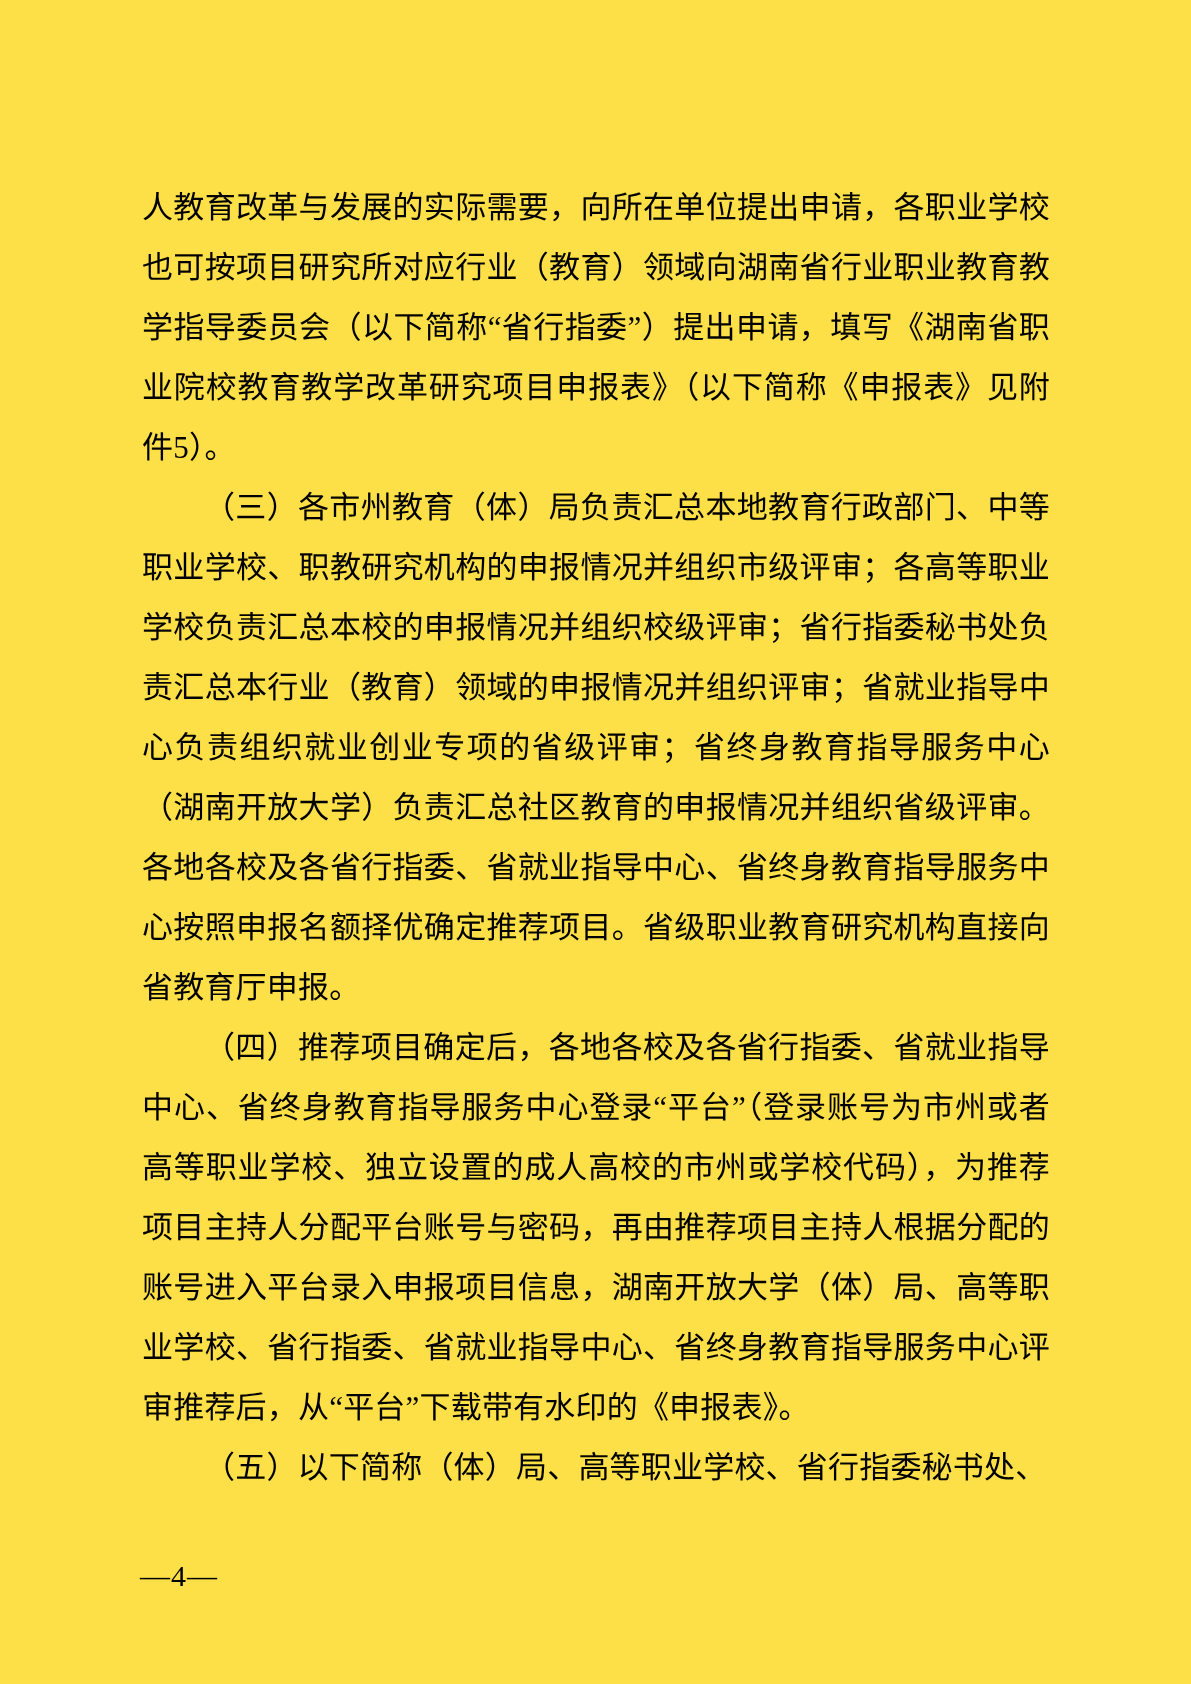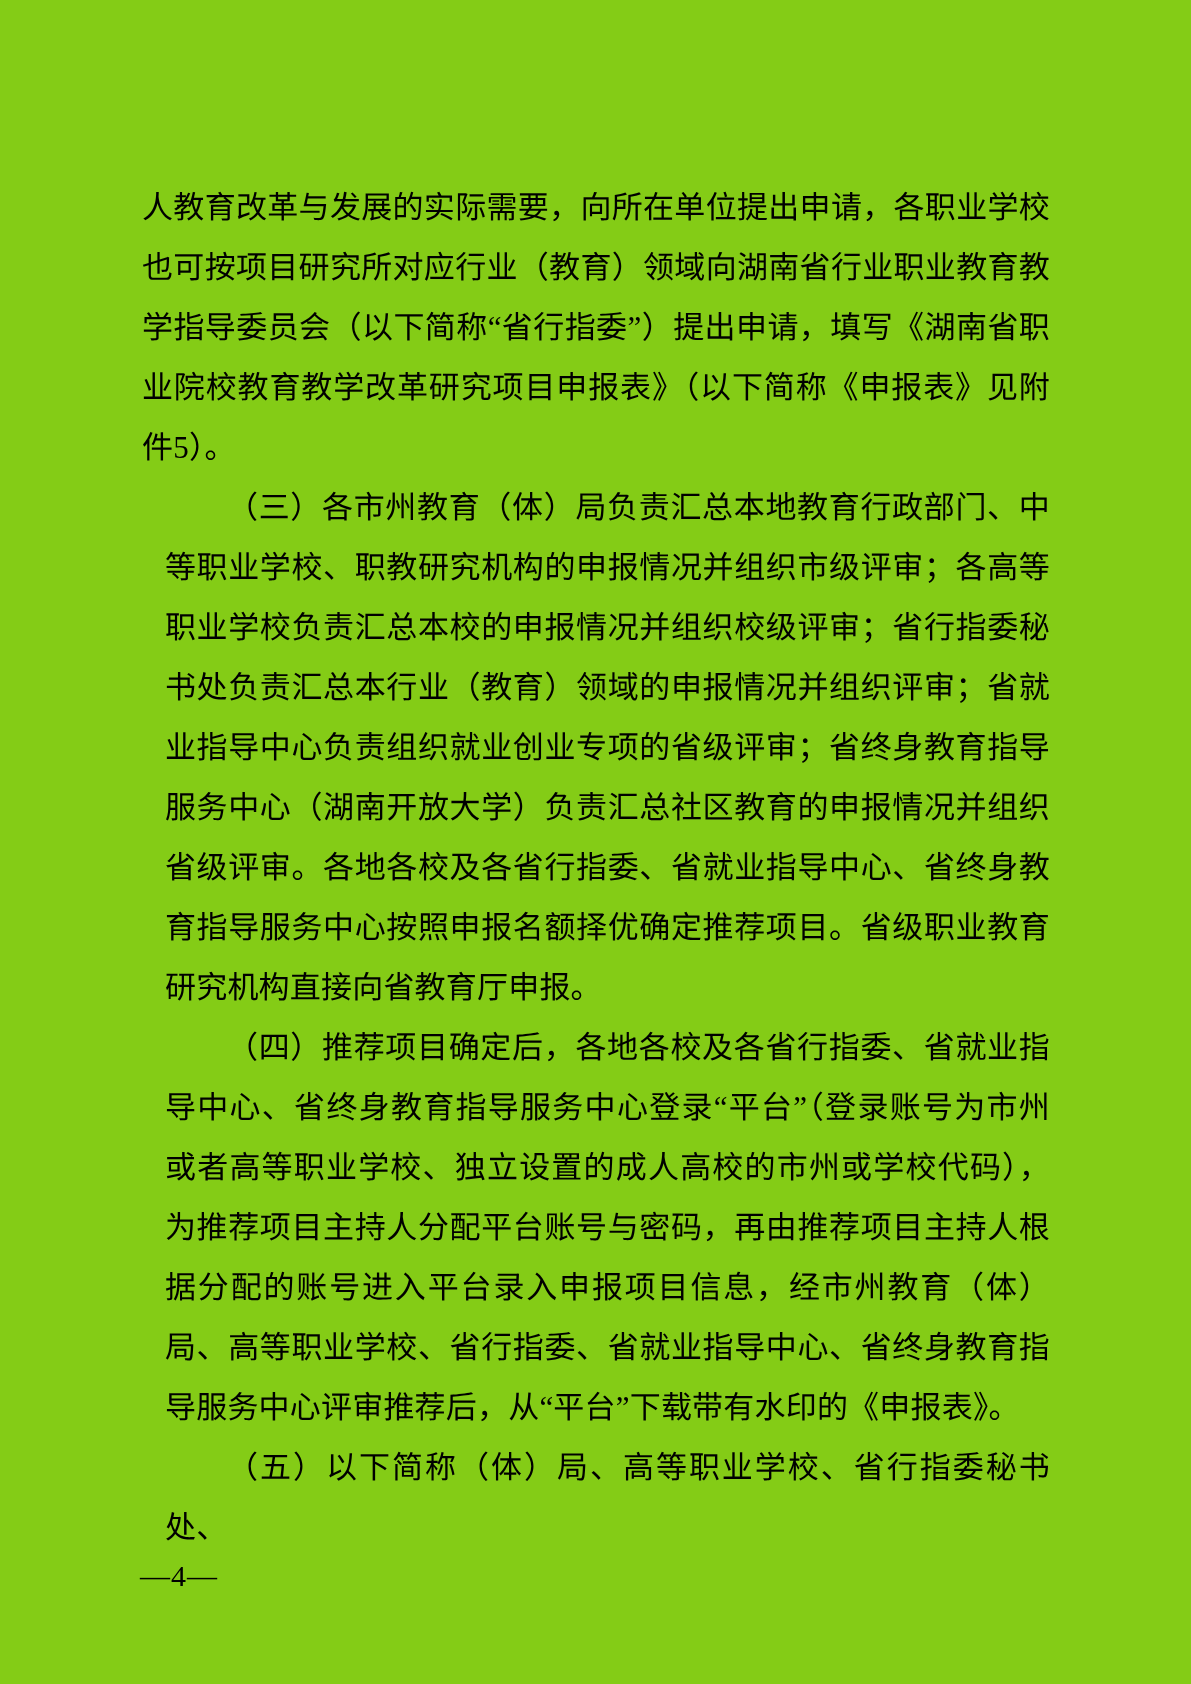--- a/index.html
+++ b/index.html
@@ -5,21 +5,21 @@
 <style>
   html, body {
     margin: 0;
     padding: 0;
     background: #ffffff;
   }
   .page {
     position: relative;
     width: 1191px;
     height: 1684px;
-    background: #84cc16;
+    background: #fde047;
     overflow: hidden;
     font-family: "Liberation Serif", "DejaVu Serif", serif;
     color: #000000;
   }
   .text-block {
     position: absolute;
     left: 142px;
     top: 178px;
     width: 908px;
     font-size: 31px;
@@ -27,39 +27,38 @@
     text-align: justify;
     text-justify: inter-ideograph;
     letter-spacing: 0.2px;
   }
   .text-block p {
     margin: 0;
     padding: 0;
   }
   .text-block p.indent {
     text-indent: 2em;
-    margin-left: 23px;
   }
   .page-number {
     position: absolute;
     left: 140px;
     top: 1556px;
     font-size: 30px;
     line-height: 40px;
     letter-spacing: 1px;
     color: #000000;
   }
 </style>
 </head>
 <body>
 
 <div class="page">
 
   <div class="text-block">
     <p>人教育改革与发展的实际需要，向所在单位提出申请，各职业学校也可按项目研究所对应行业（教育）领域向湖南省行业职业教育教学指导委员会（以下简称“省行指委”）提出申请，填写《湖南省职业院校教育教学改革研究项目申报表》（以下简称《申报表》见附件5）。</p>
     <p class="indent">（三）各市州教育（体）局负责汇总本地教育行政部门、中等职业学校、职教研究机构的申报情况并组织市级评审；各高等职业学校负责汇总本校的申报情况并组织校级评审；省行指委秘书处负责汇总本行业（教育）领域的申报情况并组织评审；省就业指导中心负责组织就业创业专项的省级评审；省终身教育指导服务中心（湖南开放大学）负责汇总社区教育的申报情况并组织省级评审。各地各校及各省行指委、省就业指导中心、省终身教育指导服务中心按照申报名额择优确定推荐项目。省级职业教育研究机构直接向省教育厅申报。</p>
-    <p class="indent">（四）推荐项目确定后，各地各校及各省行指委、省就业指导中心、省终身教育指导服务中心登录“平台”（登录账号为市州或者高等职业学校、独立设置的成人高校的市州或学校代码），为推荐项目主持人分配平台账号与密码，再由推荐项目主持人根据分配的账号进入平台录入申报项目信息，经市州教育（体）局、高等职业学校、省行指委、省就业指导中心、省终身教育指导服务中心评审推荐后，从“平台”下载带有水印的《申报表》。</p>
+    <p class="indent">（四）推荐项目确定后，各地各校及各省行指委、省就业指导中心、省终身教育指导服务中心登录“平台”（登录账号为市州或者高等职业学校、独立设置的成人高校的市州或学校代码），为推荐项目主持人分配平台账号与密码，再由推荐项目主持人根据分配的账号进入平台录入申报项目信息，湖南开放大学（体）局、高等职业学校、省行指委、省就业指导中心、省终身教育指导服务中心评审推荐后，从“平台”下载带有水印的《申报表》。</p>
     <p class="indent">（五）以下简称（体）局、高等职业学校、省行指委秘书处、</p>
   </div>
 
   <div class="page-number">—4—</div>
 
 </div>
 
 </body></html>

